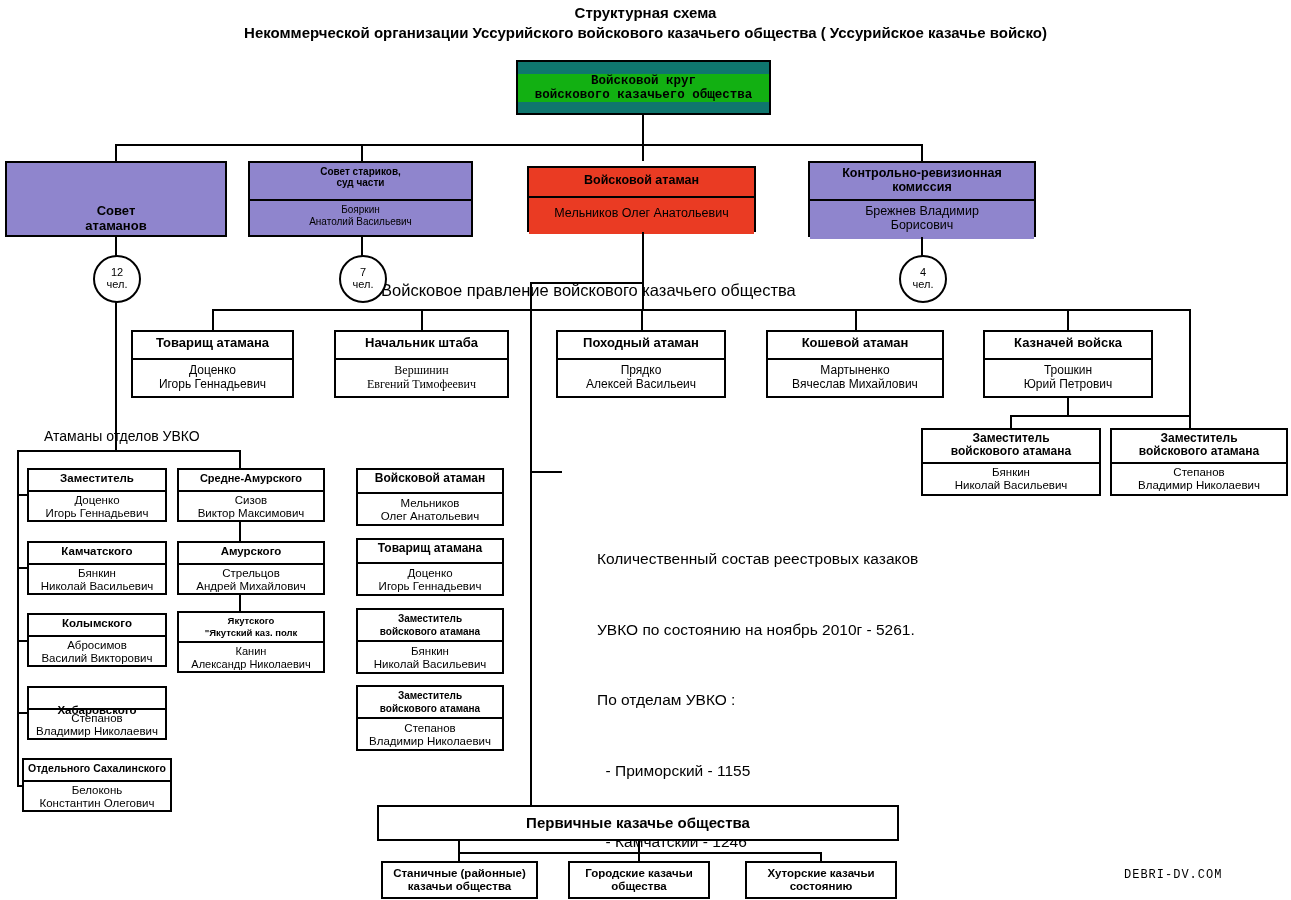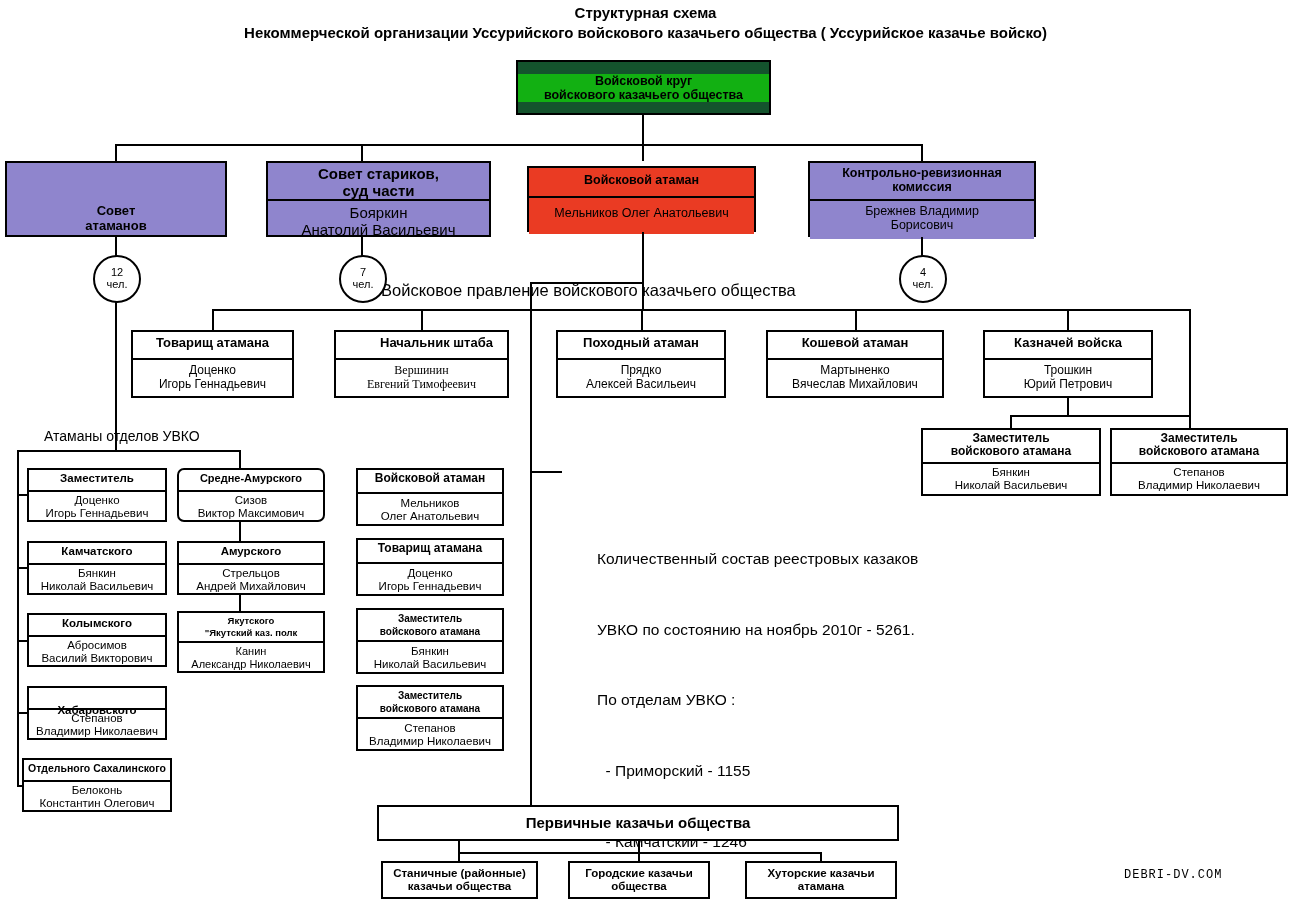--- a/index.html
+++ b/index.html
@@ -24,21 +24,21 @@
   .node .bdy{
     box-sizing:border-box;width:100%;
     text-align:center;line-height:1.15;padding:2px 2px;
     border-top:2px solid #000;
   }
   .node.split .hdr{border-bottom:0;}
   .node.solo{display:flex;align-items:center;justify-content:center;}
   .node.solo .hdr{padding:0 3px;}
 
   
-  .green{background:#14532d;border-color:#000;}
+  .green{background:#0f766e;border-color:#000;font-family:Liberation Mono, monospace;}
   .green .hdr,.green .bdy{background:#12b012;}
   .purple{background:#8f85cd;}
   .purple .hdr,.purple .bdy{background:#8f85cd;}
   .red{background:#ea3b23;}
   .red .hdr,.red .bdy{background:#ea3b23;}
 
   
   .ln{position:absolute;background:#000;}
   .vl{width:2px;}
   .hl{height:2px;}
@@ -88,21 +88,21 @@
   <div class="ln vl" style="left:115px;top:144px;height:17px;"></div>
   <div class="ln vl" style="left:361px;top:144px;height:17px;"></div>
   <div class="ln vl" style="left:642px;top:144px;height:17px;"></div>
   <div class="ln vl" style="left:921px;top:144px;height:17px;"></div>
 
   <div class="node solo purple" style="left:5px;top:161px;width:222px;height:76px;font-size:13px;">
     <div class="hdr" style="border:0;white-space:pre-line;margin-top:40px;">Совет
 атаманов</div>
   </div>
 
-  <div class="node split purple" style="left:248px;top:161px;width:225px;height:76px;font-size:15px;margin-left:18px;">
+  <div class="node split purple" style="left:248px;top:161px;width:225px;height:76px;font-size:10px;">
     <div class="hdr" style="height:36px;white-space:pre-line;padding-top:3px;">Совет стариков,
 суд части</div>
     <div class="bdy" style="height:30px;white-space:pre-line;padding-top:3px;">Бояркин
 Анатолий Васильевич</div>
   </div>
 
   <div class="node split red" style="left:527px;top:166px;width:229px;height:66px;font-size:12.5px;">
     <div class="hdr" style="height:28px;padding-top:5px;">Войсковой атаман</div>
     <div class="bdy" style="height:38px;padding-top:8px;">Мельников Олег Анатольевич</div>
   </div>
@@ -145,21 +145,21 @@
 
   <div class="ln vl" style="left:1189px;top:309px;height:119px;"></div>
 
   <div class="node split" style="left:131px;top:330px;width:163px;height:68px;font-size:12px;">
     <div class="hdr" style="height:26px;font-size:13px;padding-top:4px;">Товарищ атамана</div>
     <div class="bdy" style="height:42px;white-space:pre-line;padding-top:4px;">Доценко
 Игорь Геннадьевич</div>
   </div>
 
   <div class="node split" style="left:334px;top:330px;width:175px;height:68px;font-size:12px;">
-    <div class="hdr" style="height:26px;font-size:13px;padding-top:4px;margin-left:15px;">Начальник штаба</div>
+    <div class="hdr" style="height:26px;font-size:13px;padding-top:4px;">Начальник штаба</div>
     <div class="bdy" style="height:42px;white-space:pre-line;padding-top:4px;font-family:Liberation Serif, serif;">Вершинин
 Евгений Тимофеевич</div>
   </div>
 
   <div class="node split" style="left:556px;top:330px;width:170px;height:68px;font-size:12px;">
     <div class="hdr" style="height:26px;font-size:13px;padding-top:4px;">Походный атаман</div>
     <div class="bdy" style="height:42px;white-space:pre-line;padding-top:4px;">Прядко
 Алексей Васильеич</div>
   </div>
 
@@ -236,21 +236,21 @@
     <div class="bdy" style="height:34px;white-space:pre-line;padding-top:2px;">Степанов
 Владимир Николаевич</div>
   </div>
 
   <div class="node split" style="left:22px;top:758px;width:150px;height:54px;font-size:11.5px;">
     <div class="hdr" style="height:20px;font-size:10.5px;padding-top:3px;">Отдельного Сахалинского</div>
     <div class="bdy" style="height:34px;white-space:pre-line;padding-top:2px;">Белоконь
 Константин Олегович</div>
   </div>
 
-  <div class="node split" style="left:177px;top:468px;width:148px;height:54px;font-size:11.5px;border-radius:7px;">
+  <div class="node split" style="left:177px;top:468px;width:148px;height:54px;font-size:11.5px;">
     <div class="hdr" style="height:20px;font-size:11px;padding-top:2px;">Средне-Амурского</div>
     <div class="bdy" style="height:34px;white-space:pre-line;padding-top:2px;">Сизов
 Виктор Максимович</div>
   </div>
 
   <div class="node split" style="left:177px;top:541px;width:148px;height:54px;font-size:11.5px;">
     <div class="hdr" style="height:20px;font-size:11.5px;padding-top:2px;">Амурского</div>
     <div class="bdy" style="height:34px;white-space:pre-line;padding-top:2px;">Стрельцов
 Андрей Михайлович</div>
   </div>
@@ -301,39 +301,39 @@
     <div>  - Камчатский - 1246</div>
     
     
     
     
     
     
   </div>
 
   <div class="node solo" style="left:377px;top:805px;width:522px;height:36px;font-size:15px;">
-    <div class="hdr" style="border:0;">Первичные казачьи общества</div>
+    <div class="hdr" style="border:0;">Первичные казачье общества</div>
   </div>
 
   <div class="ln hl" style="left:458px;top:852px;width:363px;"></div>
   <div class="ln vl" style="left:458px;top:841px;height:11px;"></div>
   <div class="ln vl" style="left:458px;top:852px;height:10px;"></div>
   <div class="ln vl" style="left:638px;top:841px;height:21px;"></div>
   <div class="ln vl" style="left:820px;top:852px;height:10px;"></div>
 
   <div class="node solo" style="left:381px;top:861px;width:157px;height:38px;font-size:11.5px;">
     <div class="hdr" style="border:0;white-space:pre-line;">Станичные (районные)
 казачьи общества</div>
   </div>
 
   <div class="node solo" style="left:568px;top:861px;width:142px;height:38px;font-size:11.5px;">
     <div class="hdr" style="border:0;white-space:pre-line;">Городские казачьи
 общества</div>
   </div>
 
   <div class="node solo" style="left:745px;top:861px;width:152px;height:38px;font-size:11.5px;">
     <div class="hdr" style="border:0;white-space:pre-line;">Хуторские казачьи
-атамана</div>
+состоянию</div>
   </div>
 
   <div class="watermark" style="left:1124px;top:868px;">DEBRI-DV.COM</div>
 
 </div>
 
 </body></html>

